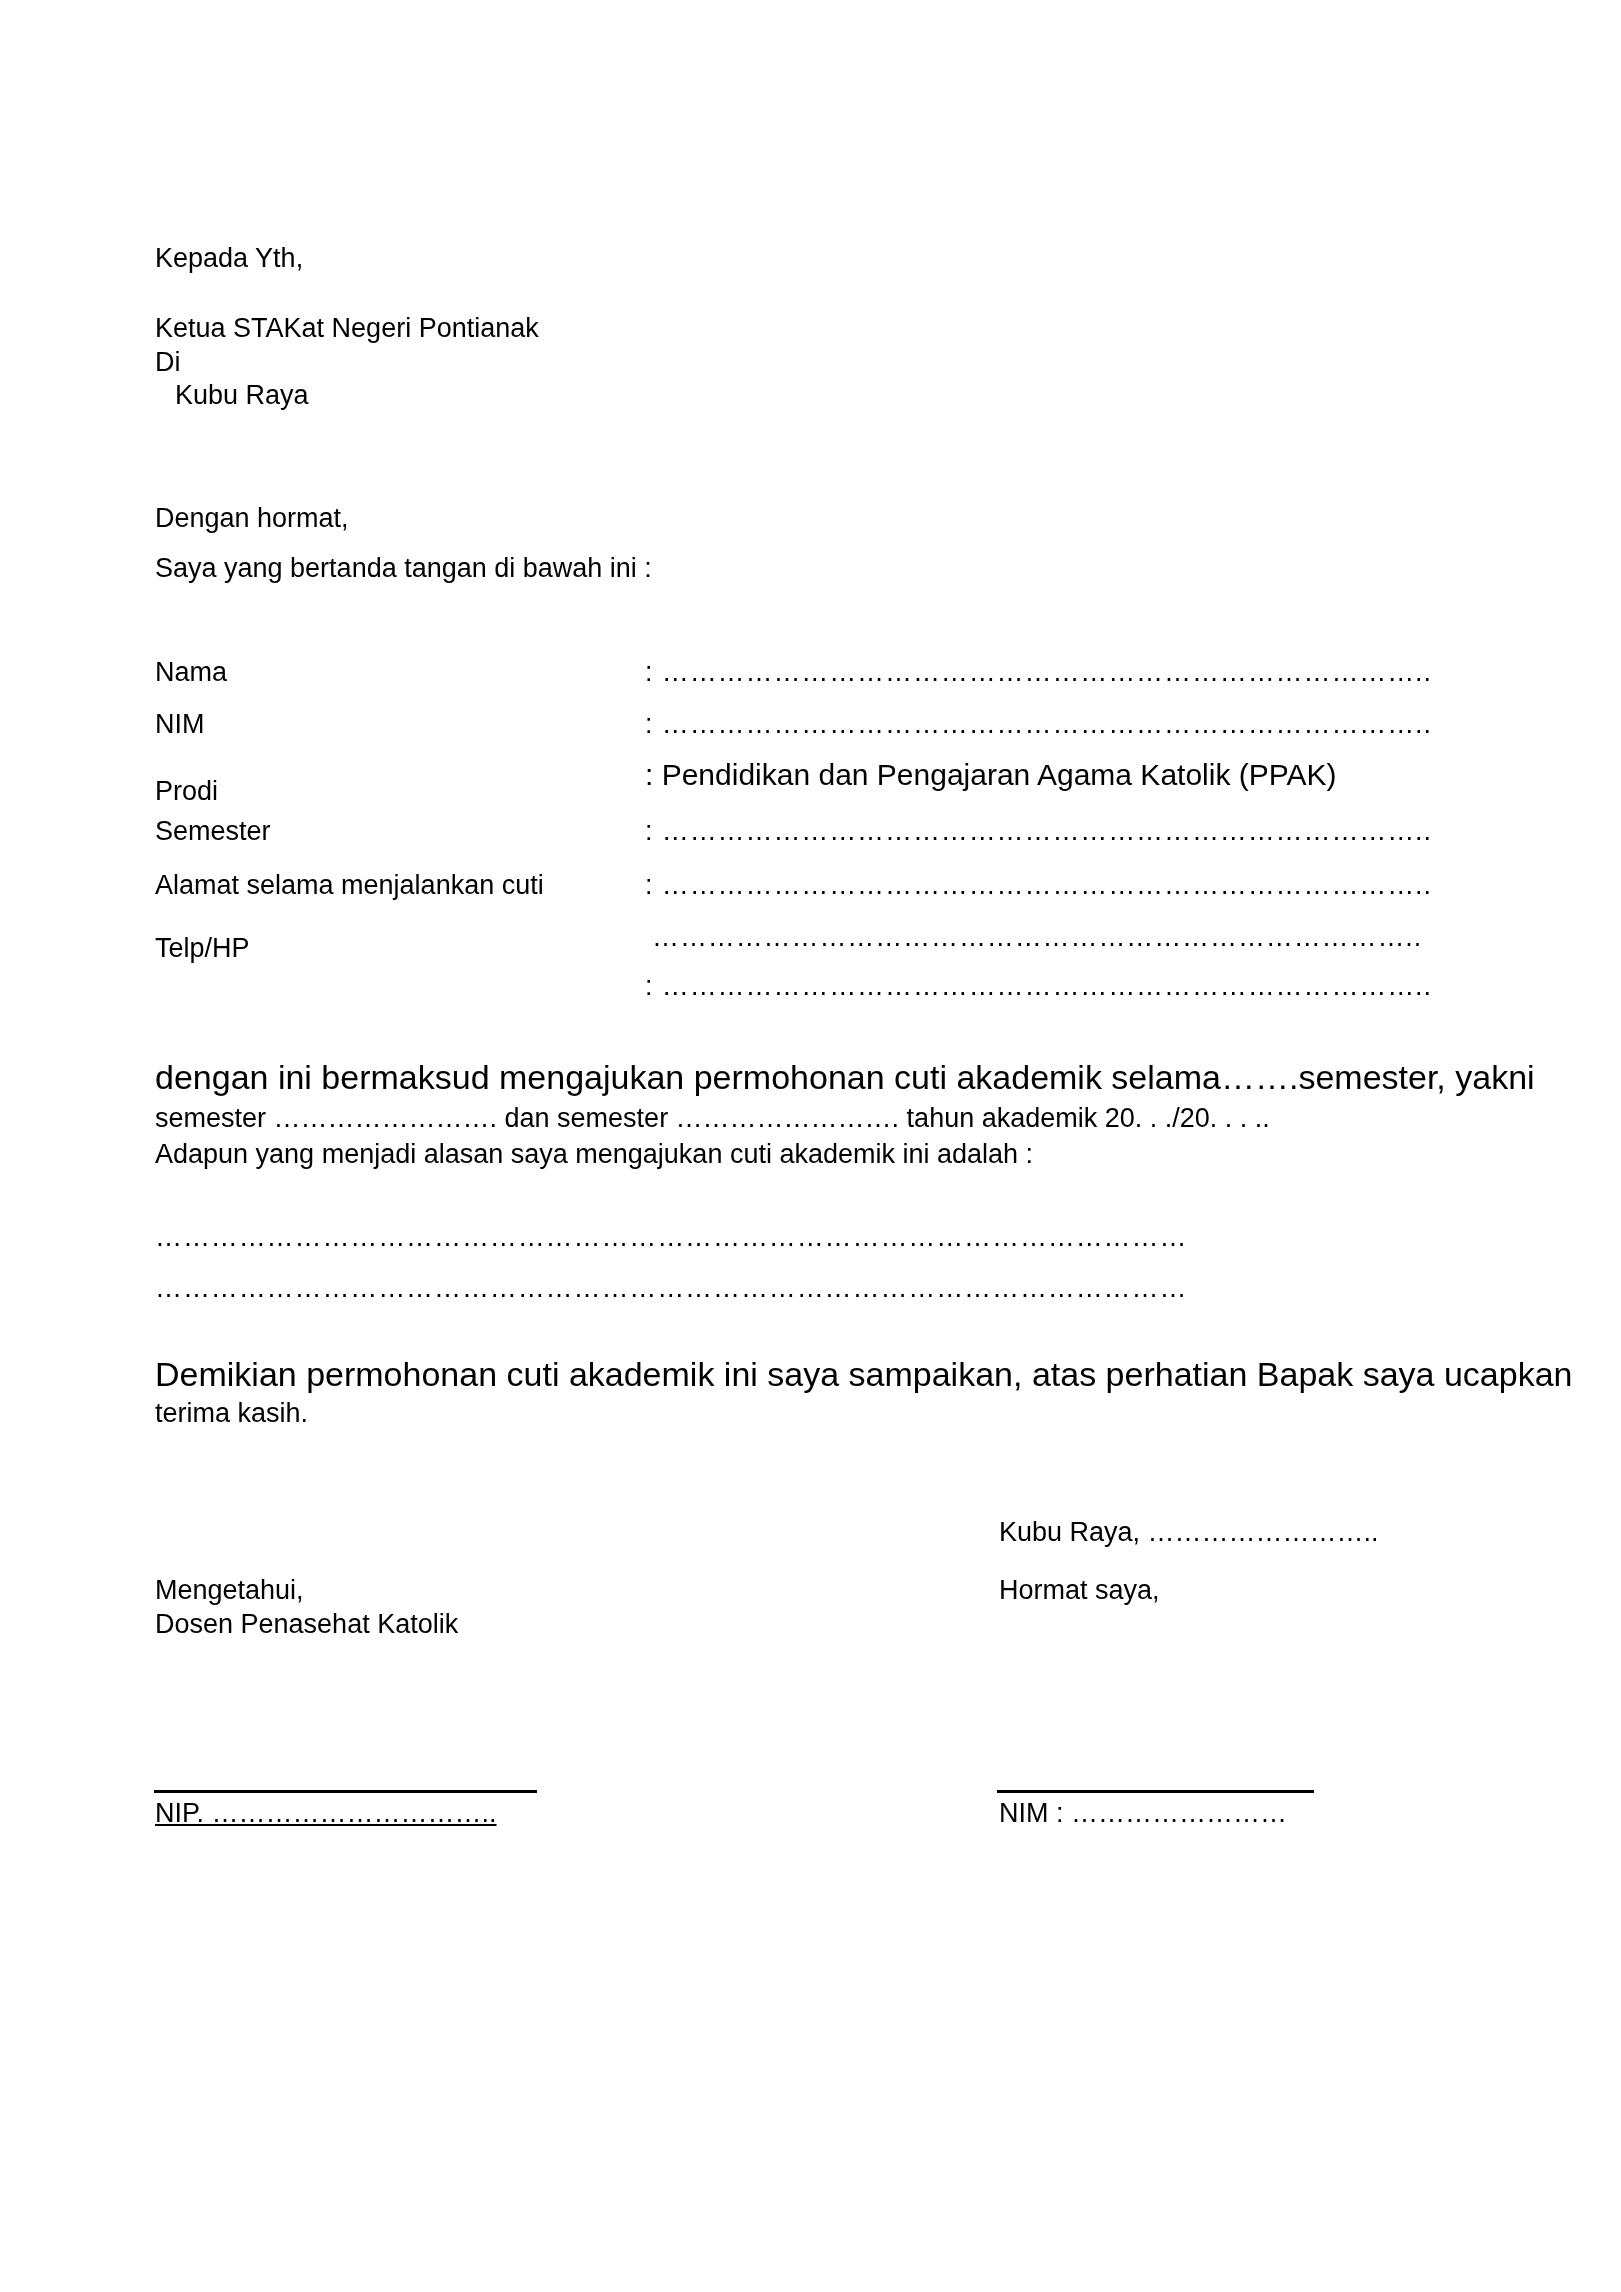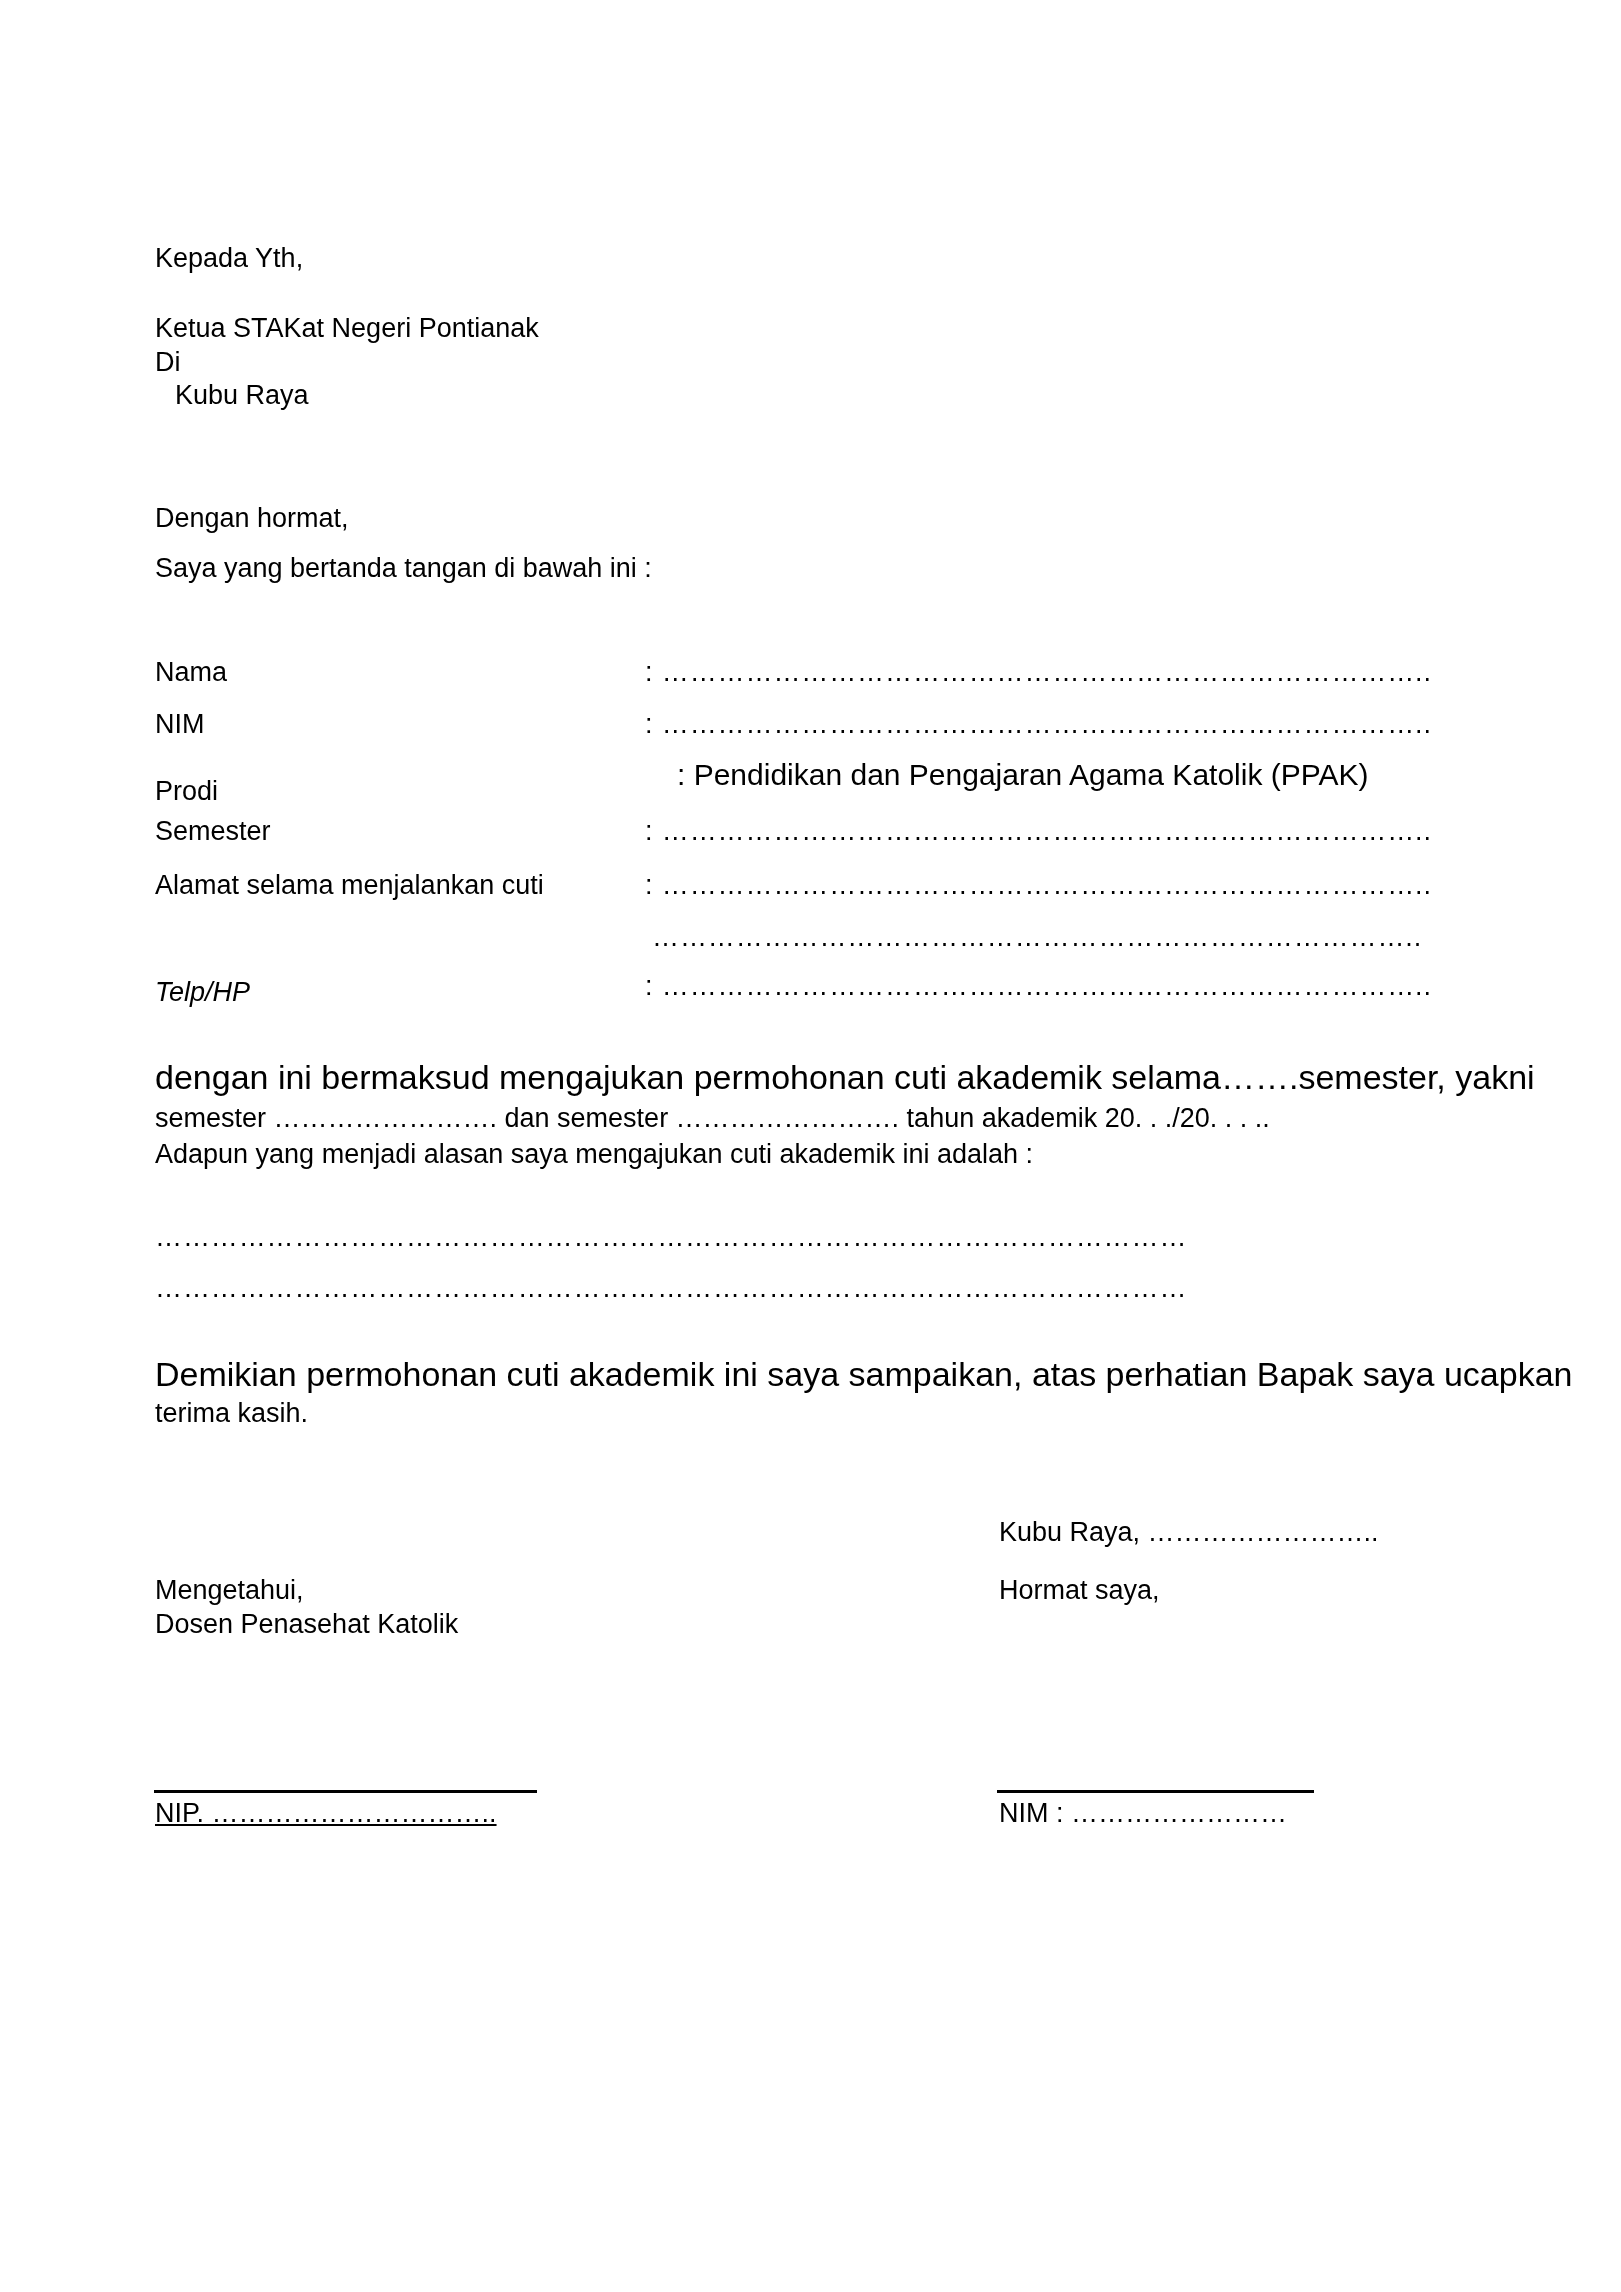--- a/index.html
+++ b/index.html
@@ -24,31 +24,31 @@
 <div class="t" style="left:155px; top:552px;">Saya yang bertanda tangan di bawah ini :</div>
 
 <div>
   <div class="t" style="left:155px; top:656px;">Nama</div>
   <div class="t dots" style="left:645px; top:656px;">: ………………………………………………………………………..</div>
 
   <div class="t" style="left:155px; top:708px;">NIM</div>
   <div class="t dots" style="left:645px; top:708px;">: ………………………………………………………………………..</div>
 
   <div class="t" style="left:155px; top:775px;">Prodi</div>
-  <div class="t big" style="left:645px; top:759px;margin-left:32px;">: Pendidikan dan Pengajaran Agama Katolik (PPAK)</div>
+  <div class="t big" style="left:645px; top:759px;">: Pendidikan dan Pengajaran Agama Katolik (PPAK)</div>
 
   <div class="t" style="left:155px; top:815px;">Semester</div>
   <div class="t dots" style="left:645px; top:815px;">: ………………………………………………………………………..</div>
 
   <div class="t" style="left:155px; top:869px;">Alamat selama menjalankan cuti</div>
   <div class="t dots" style="left:645px; top:869px;">: ………………………………………………………………………..</div>
 
   <div class="t dots" style="left:652px; top:921px;">  ………………………………………………………………………..</div>
 
-  <div class="t" style="left:155px; top:976px;font-style:italic;">Telp/HP</div>
+  <div class="t" style="left:155px; top:932px;">Telp/HP</div>
   <div class="t dots" style="left:645px; top:970px;">: ………………………………………………………………………..</div>
 </div>
 
 <div class="just" style="top:1061px;">dengan ini bermaksud mengajukan permohonan cuti akademik selama…….semester, yakni</div>
 <div class="t" style="left:155px; top:1102px;">semester ……………………. dan semester ……………………. tahun akademik 20. . ./20. . . ..</div>
 <div class="t" style="left:155px; top:1138px;">Adapun yang menjadi alasan saya mengajukan cuti akademik ini adalah :</div>
 
 <div class="t dots" style="left:155px; top:1221px;">…………………………………………………………………………………………………</div>
 <div class="t dots" style="left:155px; top:1272px;">…………………………………………………………………………………………………</div>
 

